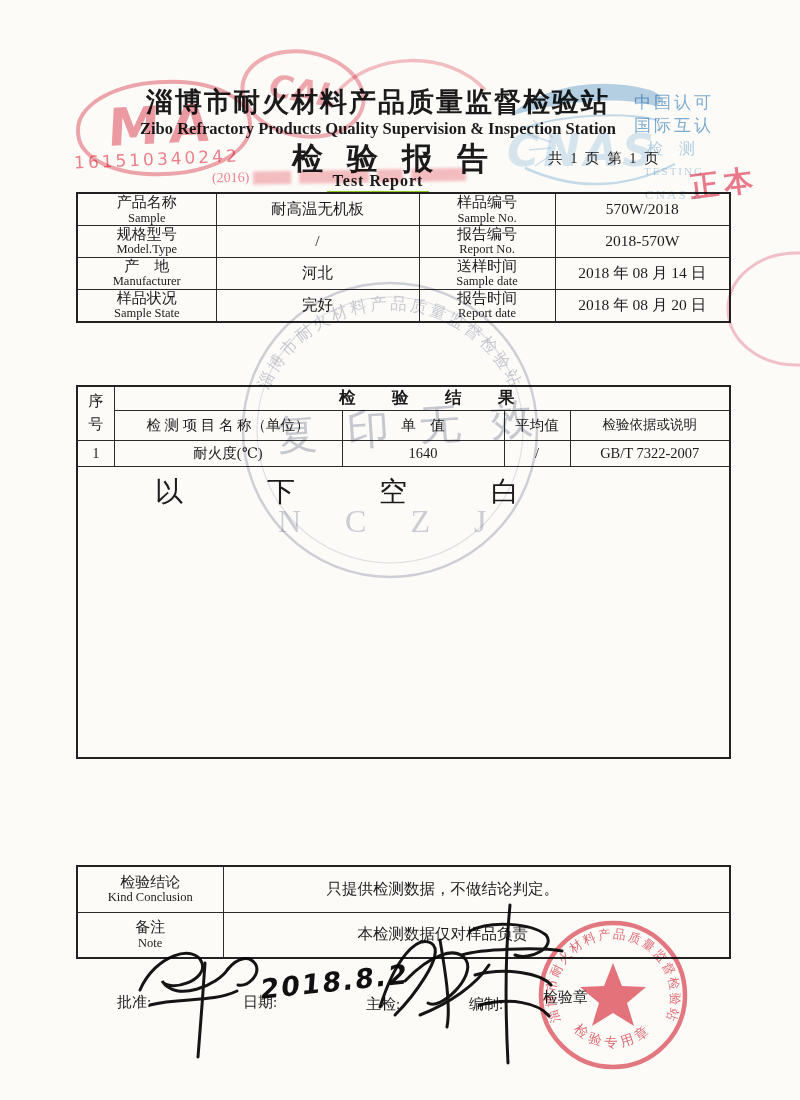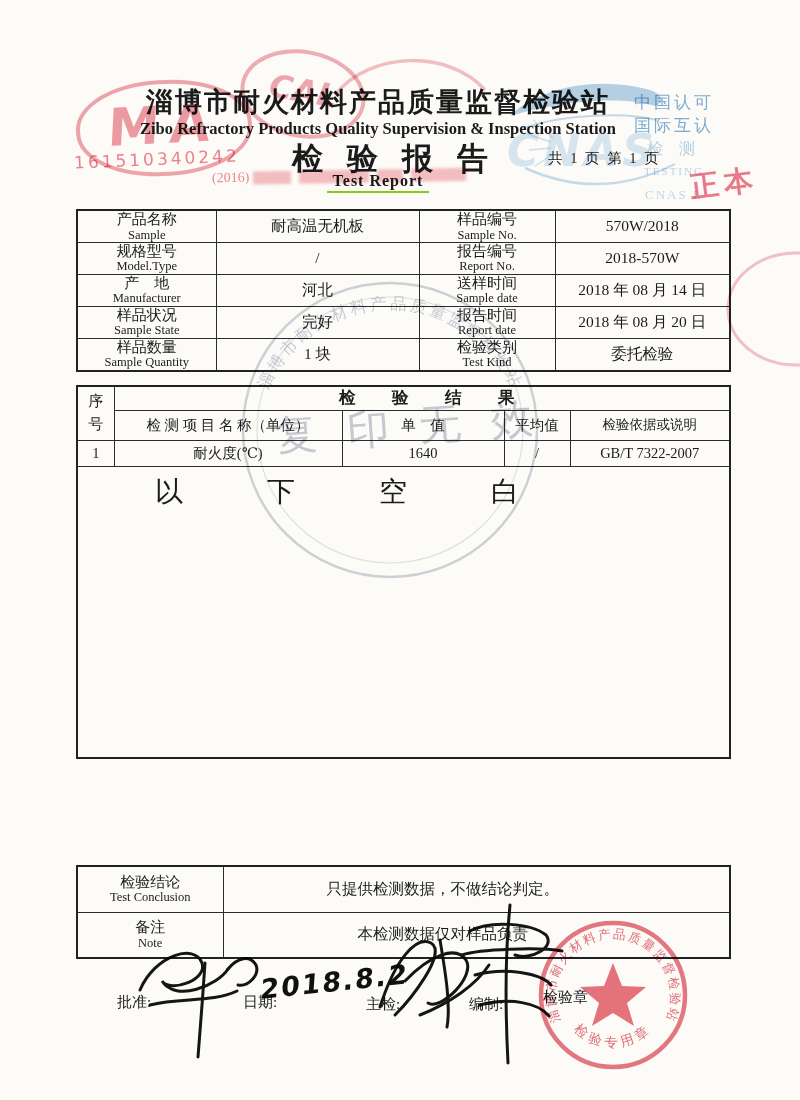--- a/index.html
+++ b/index.html
@@ -17,21 +17,21 @@
              border-bottom:2px solid #84cc16;padding:0 6px 1px 6px;}
   .pages{position:absolute;left:548px;top:149px;font-size:14.5px;letter-spacing:2px;z-index:2;white-space:nowrap;}
 
   
   table{position:absolute;left:76px;border-collapse:collapse;table-layout:fixed;z-index:2;
         border:2px solid #222;}
   td{border:1.5px solid #2b2b2b;text-align:center;vertical-align:middle;padding:0;overflow:hidden;}
   .lbl-cn{font-size:15px;line-height:1.1;}
   .lbl-en{font-size:12.5px;line-height:1.15;white-space:nowrap;}
   .val{font-size:15.5px;}
-  #tableA{top:209px;width:653px;}
+  #tableA{top:192px;width:653px;}
   #tableA tr{height:32px;}
   #tableB{top:385px;width:653px;}
   #tableC{top:865px;width:653px;}
   .rowh1{height:24px;} .rowh2{height:30px;} .rowh3{height:26px;} .rowblank{height:292px;}
   .rowc{height:46px;}
   .no-cell{font-size:15px;line-height:1.55;white-space:pre-line;}
   .group-hdr{font-size:16.5px;font-weight:600;letter-spacing:10px;padding-left:20px;}
   .sub-hdr{font-size:14.5px;}
   .basis-hdr{font-size:13.5px;}
   .res-val{font-size:14.5px;}
@@ -86,20 +86,21 @@
     <circle cx="150" cy="150" r="147" fill="none" stroke="rgba(140,146,168,0.4)" stroke-width="2.5"></circle>
     <circle cx="150" cy="150" r="133" fill="none" stroke="rgba(140,146,168,0.25)" stroke-width="1.2"></circle>
     <defs>
         <path id="wmArc" d="M 20,190 A 133,133 0 1 1 280,190"></path>
       </defs>
     <text font-size="16.5" letter-spacing="3" fill="rgba(140,146,168,0.45)">
       <textPath href="#wmArc" startOffset="50%" text-anchor="middle">淄博市耐火材料产品质量监督检验站</textPath>
     </text>
   </svg>
   <div class="stamp wm-text">复印无效</div>
+  <div class="stamp wm-letters">N C Z J</div>
 
   <div class="hdr station-cn">淄博市耐火材料产品质量监督检验站</div>
   <div class="hdr station-en">Zibo Refractory Products Quality Supervision  &amp;  Inspection Station</div>
   <div class="hdr report-cn">检验报告</div>
   <div class="pages">共 1 页  第 1 页</div>
   <div class="hdr report-en-wrap">
     <span class="report-en">Test  Report</span>
   </div>
 
   <div class="stamp ma-stamp">
@@ -189,32 +190,20 @@
       <td>
             <div class="lbl-cn">样品状况</div>
             <div class="lbl-en">Sample State</div>
           </td>
       <td class="val">完好</td>
       <td>
             <div class="lbl-cn">报告时间</div>
             <div class="lbl-en">Report date</div>
           </td>
       <td class="val">2018 年 08 月 20 日</td>
-    </tr>
-    <tr>
-      <td>
-            <div class="lbl-cn">样品数量</div>
-            <div class="lbl-en">Sample Quantity</div>
-          </td>
-      <td class="val">1 块</td>
-      <td>
-            <div class="lbl-cn">检验类别</div>
-            <div class="lbl-en">Test Kind</div>
-          </td>
-      <td class="val">委托检验</td>
     </tr>
   </tbody>
     </table>
 
   <table id="tableB">
     <colgroup>
         <col style="width:37px">
         <col style="width:228px">
         <col style="width:162px">
         <col style="width:66px">
@@ -249,21 +238,21 @@
 
   <table id="tableC">
     <colgroup>
         <col style="width:146px">
         <col style="width:507px">
       </colgroup>
     <tbody>
         <tr class="rowc">
       <td>
             <div class="lbl-cn">检验结论</div>
-            <div class="lbl-en">Test Conclusion</div>
+            <div class="lbl-en">Kind Conclusion</div>
           </td>
       <td class="concl-val">只提供检测数据，不做结论判定。</td>
     </tr>
     <tr class="rowc">
       <td>
             <div class="lbl-cn">备注</div>
             <div class="lbl-en">Note</div>
           </td>
       <td class="concl-val">本检测数据仅对样品负责</td>
     </tr>

